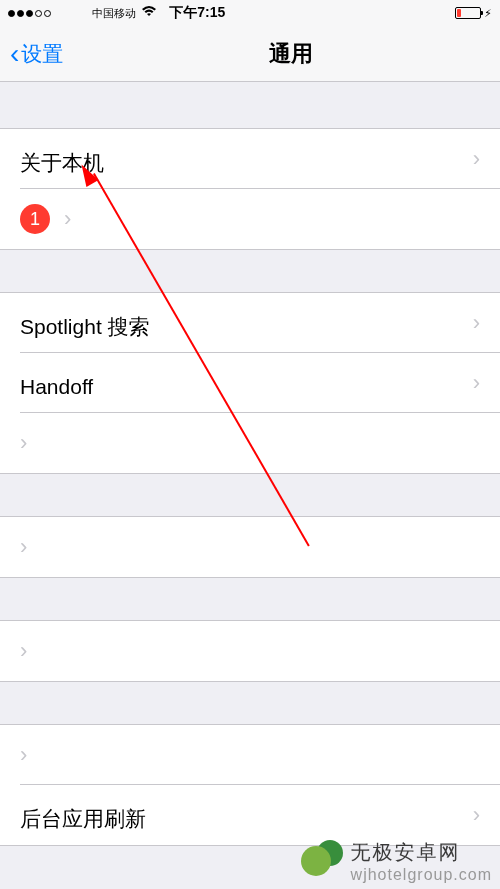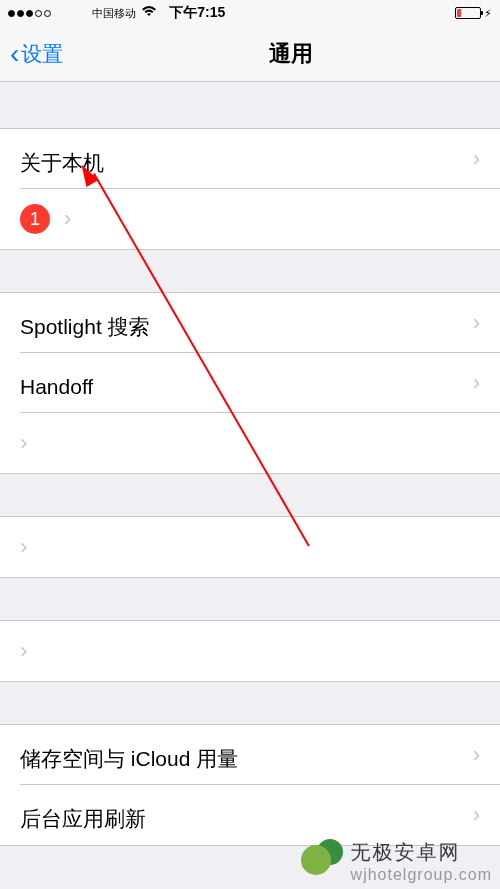--- a/index.html
+++ b/index.html
@@ -193,21 +193,21 @@
       border-right: 7px solid transparent;
       border-bottom: 22px solid #ff0000;
       transform: rotate(-30deg);
       pointer-events: none;
     }
     .watermark {
       position: absolute;
       bottom: 5px;
       right: 8px;
       display: flex;
-      align-items: flex-start;
+      align-items: flex-end;
       gap: 6px;
       pointer-events: none;
     }
     .wm-logo {
       position: relative;
       width: 44px;
       height: 44px;
     }
     .wm-circle1 {
       position: absolute;
@@ -308,21 +308,20 @@
         <span class="chevron-right">›</span>
       </div>
     </div>
     <div class="list-group">
       <div class="list-item">
         <span class="chevron-right">›</span>
       </div>
     </div>
     <div class="list-group">
       <div class="list-item">
-        <span class="item-label">储存空间与 iCloud 用量</span>
         <span class="chevron-right">›</span>
       </div>
       <div class="list-item">
         <span class="item-label">后台应用刷新</span>
         <span class="chevron-right">›</span>
       </div>
     </div>
   </div>
 
 <div class="arrow-line"></div>

